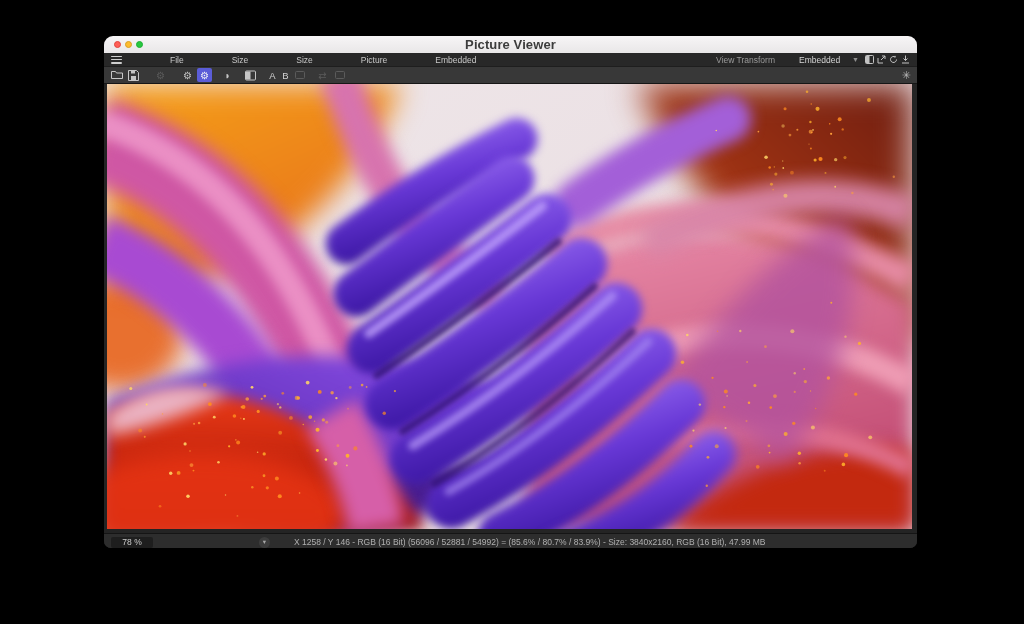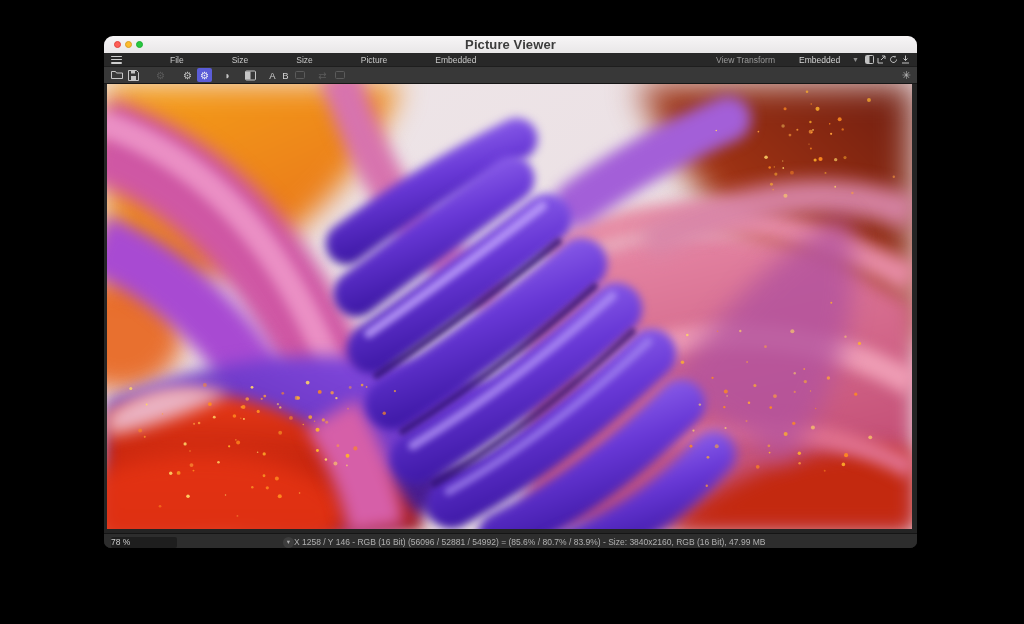--- a/index.html
+++ b/index.html
@@ -52,26 +52,26 @@
 
   
   .viewer { flex:1 1 auto; background:#242424; padding:0 5px 4px 3px; position:relative; }
   .canvas-wrap { width:100%; height:100%; background:#111; overflow:hidden; position:relative; }
   .canvas-wrap svg { width:100%; height:100%; display:block; }
 
   
   .statusbar { height:17px; background:#2d2d2d; border-top:1px solid #151515;
     display:flex; align-items:center; font-size:8.5px; color:#b4b4b4; flex:0 0 auto;
     padding-left:7px; }
-  .zoom-field { width:66px; height:11px; background:#1e1e1e; border-radius:2px;
-    color:#cccccc; display:flex; align-items:center; }
+  .zoom-field { width:42px; height:11px; background:#1e1e1e; border-radius:2px;
+    color:#cccccc; display:flex; align-items:center; justify-content:center; }
   .zoom-drop { width:11px; height:11px; border-radius:50%; background:#3d3d3d;
     color:#a8a8a8; font-size:6.5px; display:flex; align-items:center; justify-content:center;
     margin-left:106px; }
-  .status-info { white-space:nowrap; color:#b0b0b0; }
+  .status-info { margin-left:24px; white-space:nowrap; color:#b0b0b0; }
 </style>
 </head>
 <body>
 
 <div class="stage">
   <div class="app-window">
 
     <div class="titlebar">
       <div class="traffic">
         <span class="tl red"></span>

